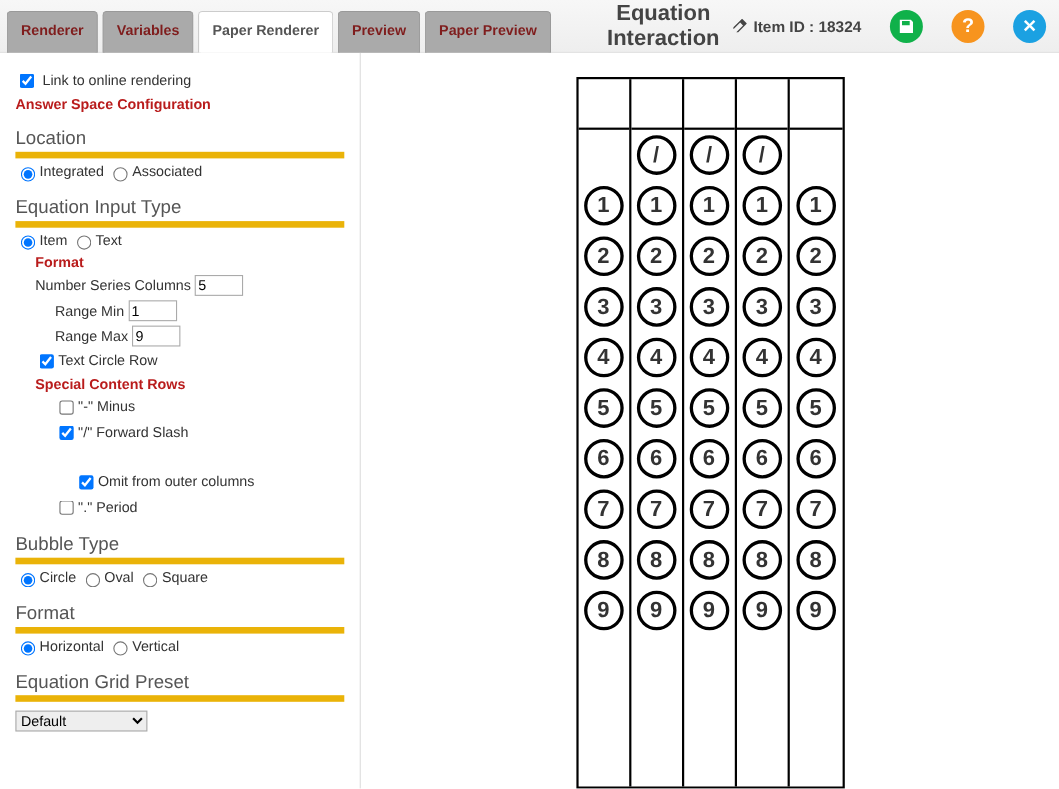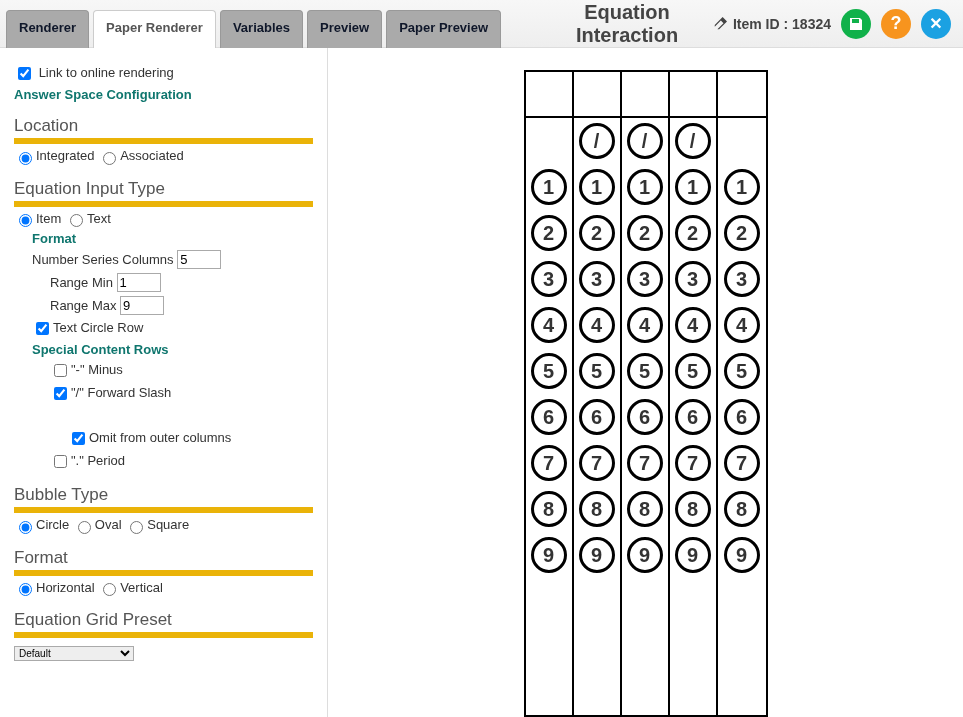--- a/index.html
+++ b/index.html
@@ -25,21 +25,21 @@
     background: linear-gradient(#f7f7f7,#eeeeee);
   }
   .tabs {
     display: flex;
     height: 100%;
     padding-left: 6px;
     padding-top: 10px;
   }
   .tab {
     background: #aaa;
-    color: #0f172a;
+    color: #7f1d1d;
     font-weight: bold;
     font-size: 13px;
     padding: 9px 12px 0 12px;
     margin-right: 4px;
     border: 1px solid #999;
     border-bottom: none;
     border-radius: 4px 4px 0 0;
     height: 38px;
     cursor: pointer;
     user-select: none;
@@ -54,21 +54,21 @@
     text-align: center;
     font-size: 20px;
     font-weight: bold;
     color: #444;
     margin-left: 36px;
   }
   .meta {
     display: flex;
     align-items: center;
     padding-right: 12px;
-    gap: 10px;
+    gap: 26px;
   }
   .item-id-wrap { display:flex; align-items:center; gap:6px; font-weight:bold; color:#444;}
   .pencil-icon { width:14px; height:14px; }
   .icon-btn {
     width: 30px; height: 30px;
     border-radius: 50%;
     display:flex; align-items:center; justify-content:center;
     color:#fff; font-weight:bold; font-size:18px;
     cursor:pointer;
   }
@@ -88,38 +88,38 @@
     overflow-y:auto;
   }
   .sidebar h3 {
     font-size: 17px;
     font-weight: normal;
     color:#555;
     margin: 14px 0 4px 0;
     border-bottom: 6px solid #eab308;
     padding-bottom: 2px;
   }
-  .sidebar .bold { font-weight:bold; font-size:13px; color:#0f766e;}
+  .sidebar .bold { font-weight:bold; font-size:13px; color:#b91c1c;}
   .row { margin: 4px 0; font-size:13px; }
   .row input[type=text]{
     width:44px;
     font-size:13px;
     border:1px solid #aaa;
     padding:1px 2px;
   }
   .row input[type=checkbox], .row input[type=radio]{
     margin-right:4px;
     vertical-align:middle;
   }
   .indent1 { padding-left: 18px; }
   .indent2 { padding-left: 36px; }
   .indent3 { padding-left: 54px; margin-top: 26px; }
   select.preset {
     width: 120px;
-    font-size:10px;
+    font-size:13px;
     border:1px solid #aaa;
     background:#eee;
     margin-top:4px;
   }
 
   .preview {
     flex:1;
     display:flex;
     justify-content:center;
     padding-top: 22px;
@@ -156,22 +156,22 @@
     user-select:none;
   }
 </style>
 </head>
 <body>
 
 <div class="app">
   <div class="topbar">
     <div class="tabs" id="tab-strip">
         <div class="tab">Renderer</div>
+        <div class="tab">Variables</div>
         <div class="tab active">Paper Renderer</div>
-        <div class="tab">Variables</div>
         <div class="tab">Preview</div>
         <div class="tab">Paper Preview</div>
       </div>
     <div class="title-area">Equation Interaction</div>
     <div class="meta">
       <div class="item-id-wrap">
         <svg class="pencil-icon" viewBox="0 0 16 16">
             <path fill="#444" d="M11 0l5 5-9 9H2v-5l9-9zM2 14h3l7-7-3-3-7 7v3z"></path>
           </svg>
         <span>Item ID : 18324</span>

